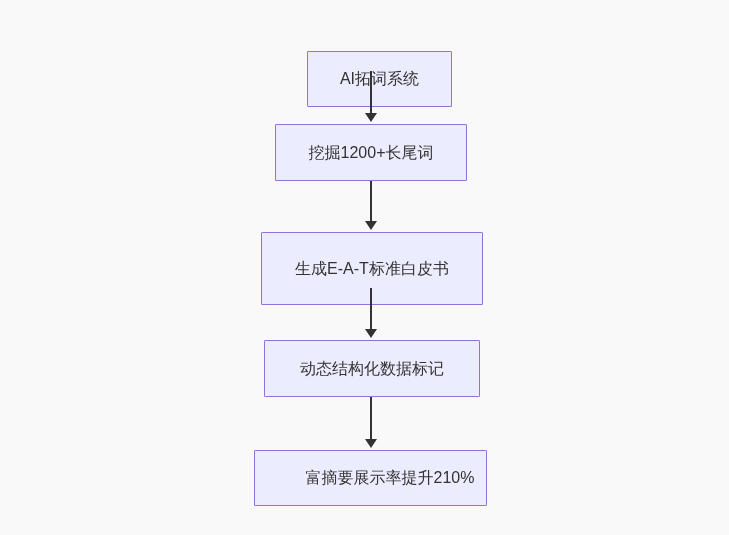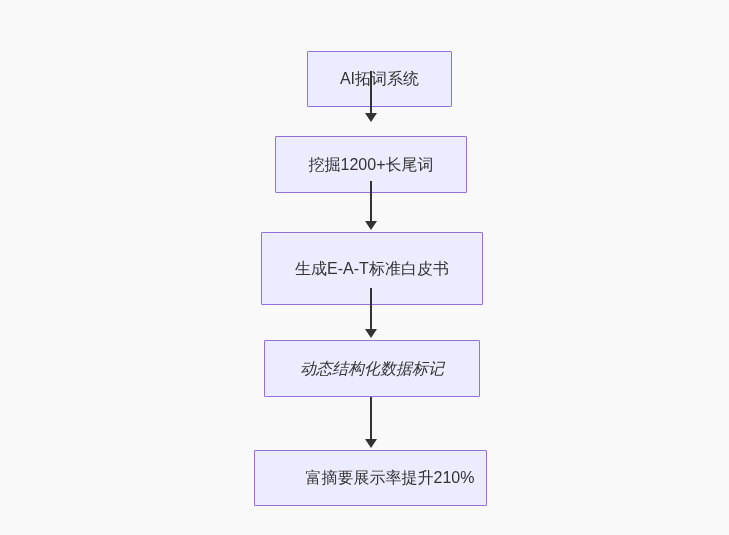--- a/index.html
+++ b/index.html
@@ -29,23 +29,23 @@
     background: var(--node-fill);
     border: 1px solid var(--node-border);
     border-radius: 1px;
     color: var(--text);
     font-size: 16px;
     line-height: 1;
     white-space: nowrap;
     text-align: center;
   }
   .n1 { left: 307px; top: 15px;  width: 145px; height: 56px; margin-top: 36px; }
-  .n2 { left: 275px; top: 124px; width: 192px; height: 57px; margin-top: 12px; }
+  .n2 { left: 275px; top: 124px; width: 192px; height: 57px; }
   .n3 { left: 261px; top: 232px; width: 222px; height: 73px; }
-  .n4 { left: 264px; top: 340px; width: 216px; height: 57px; font-style: italic; }
+  .n4 { left: 264px; top: 340px; width: 216px; height: 57px; }
   .n5 { left: 254px; top: 450px; width: 233px; height: 56px; padding-left: 39px; }
 
   .flow-arrow {
     position: absolute;
     left: 364px;
     width: 14px;
   }
   .a1 { top: 71px;  height: 51px; }
   .a2 { top: 181px; height: 49px; }
   .a3 { top: 288px; height: 50px; }

